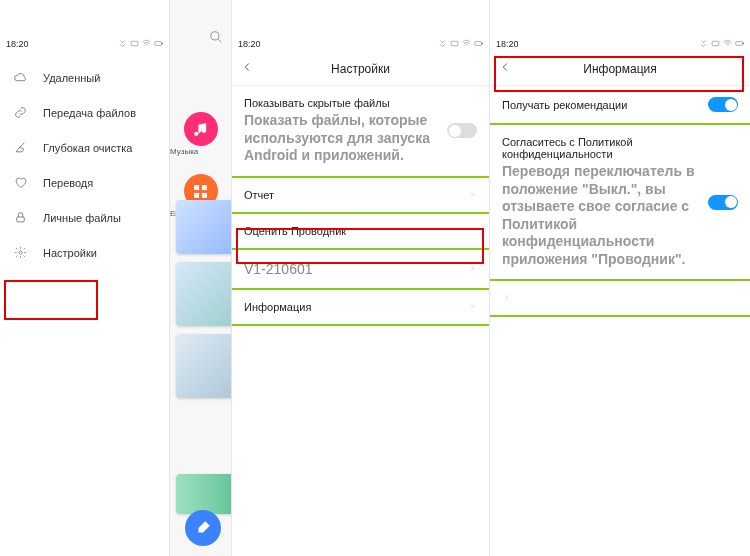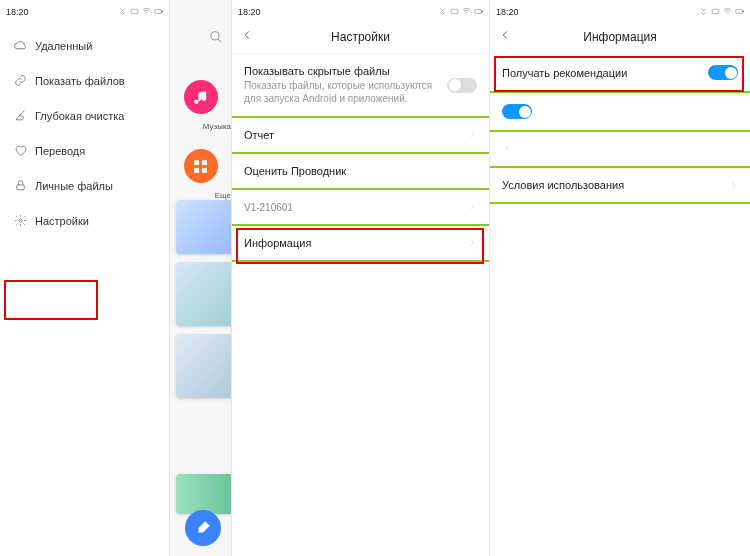--- a/index.html
+++ b/index.html
@@ -7,60 +7,60 @@
   .screens { display: flex; width: 100%; height: 100%; }
   .screen { position: relative; height: 100%; border-right: 1px solid #e5e5e5; background: #fff; flex: 0 0 auto; }
   .screen:last-child { border-right: none; }
 
   
   .s1 { width: 170px; }
   .s2 { width: 62px; position: relative; }
   .s3 { width: 258px; }
   .s4 { width: 260px; }
 
-  .statusbar { display: flex; justify-content: space-between; align-items: center; height: 20px; padding: 3px 6px 0 6px; font-size: 9px; color: #222; }
+  .statusbar { display: flex; justify-content: space-between; align-items: center; height: 20px; padding: 3px 6px 0 6px; font-size: 9px; color: #222; margin-top: 32px; }
   .statusbar .icons { display: flex; gap: 3px; align-items: center; }
   .statusbar svg { width: 9px; height: 9px; }
 
   
   .s1 .list { padding: 8px 0 0 0; }
-  .s1 .item { display: flex; align-items: center; gap: 8px; padding: 11px 14px; font-size: 11px; color: #333; cursor: pointer; }
+  .s1 .item { display: flex; align-items: center; gap: 16px; padding: 11px 14px; font-size: 11px; color: #333; cursor: pointer; }
   .s1 .item svg { width: 13px; height: 13px; stroke: #555; fill: none; stroke-width: 1.3; }
   .s1 .item .toggle-mini { margin-left: auto; width: 22px; height: 11px; border-radius: 6px; background: #ddd; position: relative; }
   .s1 .item .toggle-mini::after { content:""; position:absolute; left:1px; top:1px; width:9px; height:9px; background:#fff; border-radius:50%; }
   .hl { position: absolute; border: 2px solid #e30000; pointer-events: none; }
 
   
   .s2 { background: #f7f7f7; overflow: hidden; }
   .s2 .search { position:absolute; top:30px; right:8px; }
   .s2 .search svg { width:14px; height:14px; stroke:#888; fill:none; stroke-width:1.5;}
   .s2 .circle { width: 34px; height: 34px; border-radius: 50%; margin: 0 auto; display:flex; align-items:center; justify-content:center; }
   .circle.pink { background: #ff2d77; margin-top: 60px; }
   .circle.orange { background: #ff6b2c; margin-top: 18px; }
   .circle svg { width:17px; height:17px; fill:#fff; }
-  .s2 .clabel { font-size: 8px; text-align:right; color:#555; margin-top:8px;}
+  .s2 .clabel { font-size: 8px; text-align:left; color:#555; margin-top:1px;}
   .thumbs { position:absolute; left:0; right:-30px; top:200px; display:flex; flex-direction:column; gap:8px; padding-left:6px;}
   .thumb { width:70px; height:54px; background:linear-gradient(135deg,#cfe2ff,#8fb5ff); border-radius:4px; box-shadow:0 1px 3px rgba(0,0,0,.15);}
   .thumb.t2{height:64px;background:linear-gradient(135deg,#d7e8f7,#9cc);}
   .thumb.t3{height:64px;background:linear-gradient(135deg,#e0ecf5,#a9c4d8);}
   .thumb.t4{height:40px;background:linear-gradient(90deg,#9de0c2,#5bbf8f);}
   .fab { position:absolute; bottom:10px; right:10px; width:36px; height:36px; border-radius:50%; background:#3b82ff; display:flex; align-items:center;justify-content:center;}
   .fab svg{width:18px;height:18px;fill:#fff;}
 
   
   .titlebar { display:flex; align-items:center; justify-content:center; height:34px; position:relative; border-bottom:1px solid #f0f0f0;}
   .titlebar .back { position:absolute; left:8px; top:8px; }
   .titlebar .back svg{width:14px;height:14px;stroke:#444;fill:none;stroke-width:1.5;}
   .titlebar .ttl { font-size:12px; font-weight:500; color:#222;}
   .rows { }
   .row { display:flex; align-items:center; justify-content:space-between; padding:11px 12px; border-bottom:2px solid #84cc16; font-size:11px; color:#222; cursor:pointer; }
   .row .main { flex:1; padding-right:8px;}
-  .row .sub { font-size:10px; color:#999; margin-top:3px; line-height:1.25;}
+  .row .sub { font-size:14px; color:#999; margin-top:3px; line-height:1.25;font-weight:bold;}
   .row .chev svg{width:9px;height:9px;stroke:#bbb;fill:none;stroke-width:1.5;}
-  .row .value { font-size:10px;color:#888; margin-right:6px;}
+  .row .value { font-size:14px;color:#888; margin-right:6px;}
   .toggle { width:30px; height:15px; border-radius:8px; background:#ddd; position:relative; flex:0 0 auto;}
   .toggle::after{content:"";position:absolute;top:1.5px;width:12px;height:12px;background:#fff;border-radius:50%;left:1.5px;}
   .toggle.on{background:#1296ff;}
   .toggle.on::after{left:auto;right:1.5px;}
 </style>
 </head>
 <body>
 
 <div class="screens">
 
@@ -87,21 +87,21 @@
       <div class="item">
         <svg viewBox="0 0 24 24">
             <path d="M6 18a5 5 0 010-10 7 7 0 0113 3 4 4 0 010 7z"></path>
           </svg>
         <span>Удаленный</span>
       </div>
       <div class="item">
         <svg viewBox="0 0 24 24">
             <path d="M10 14a5 5 0 007 0l3-3a5 5 0 00-7-7l-1 1M14 10a5 5 0 00-7 0l-3 3a5 5 0 007 7l1-1"></path>
           </svg>
-        <span>Показать файлов</span>
+        <span>Передача файлов</span>
       </div>
       <div class="item">
         <svg viewBox="0 0 24 24">
             <path d="M19 3l-8 8M11 11l-7 9h11l3-5z"></path>
           </svg>
         <span>Глубокая очистка</span>
       </div>
       <div class="item">
         <svg viewBox="0 0 24 24">
             <path d="M12 21s-8-5-8-12a5 5 0 019-3 5 5 0 019 3c0 7-10 12-10 12z"></path>
@@ -245,30 +245,28 @@
             <path d="M15 6l-6 6 6 6"></path>
           </svg></span>
       <span class="ttl">Информация</span>
     </div>
     <div class="rows">
       <div class="row">
         <div class="main">Получать рекомендации</div>
         <div class="toggle on"></div>
       </div>
       <div class="row">
+        <div class="main">
+          <div>Согласитесь с Политикой конфиденциальности</div>
+          <div class="sub">Переводя переключатель в положение "Выкл.", вы отзываете свое согласие с Политикой конфиденциальности приложения "Проводник".</div>
+        </div>
         <div class="toggle on"></div>
       </div>
       <div class="row">
         <span class="chev"><svg viewBox="0 0 24 24">
               <path d="M9 6l6 6-6 6"></path>
             </svg></span>
       </div>
-      <div class="row">
-        <div class="main">Условия использования</div>
-        <span class="chev"><svg viewBox="0 0 24 24">
-              <path d="M9 6l6 6-6 6"></path>
-            </svg></span>
-      </div>
     </div>
     <div class="hl" style="left:4px;top:56px;width:250px;height:36px;"></div>
   </div>
 
 </div>
 
 </body></html>

